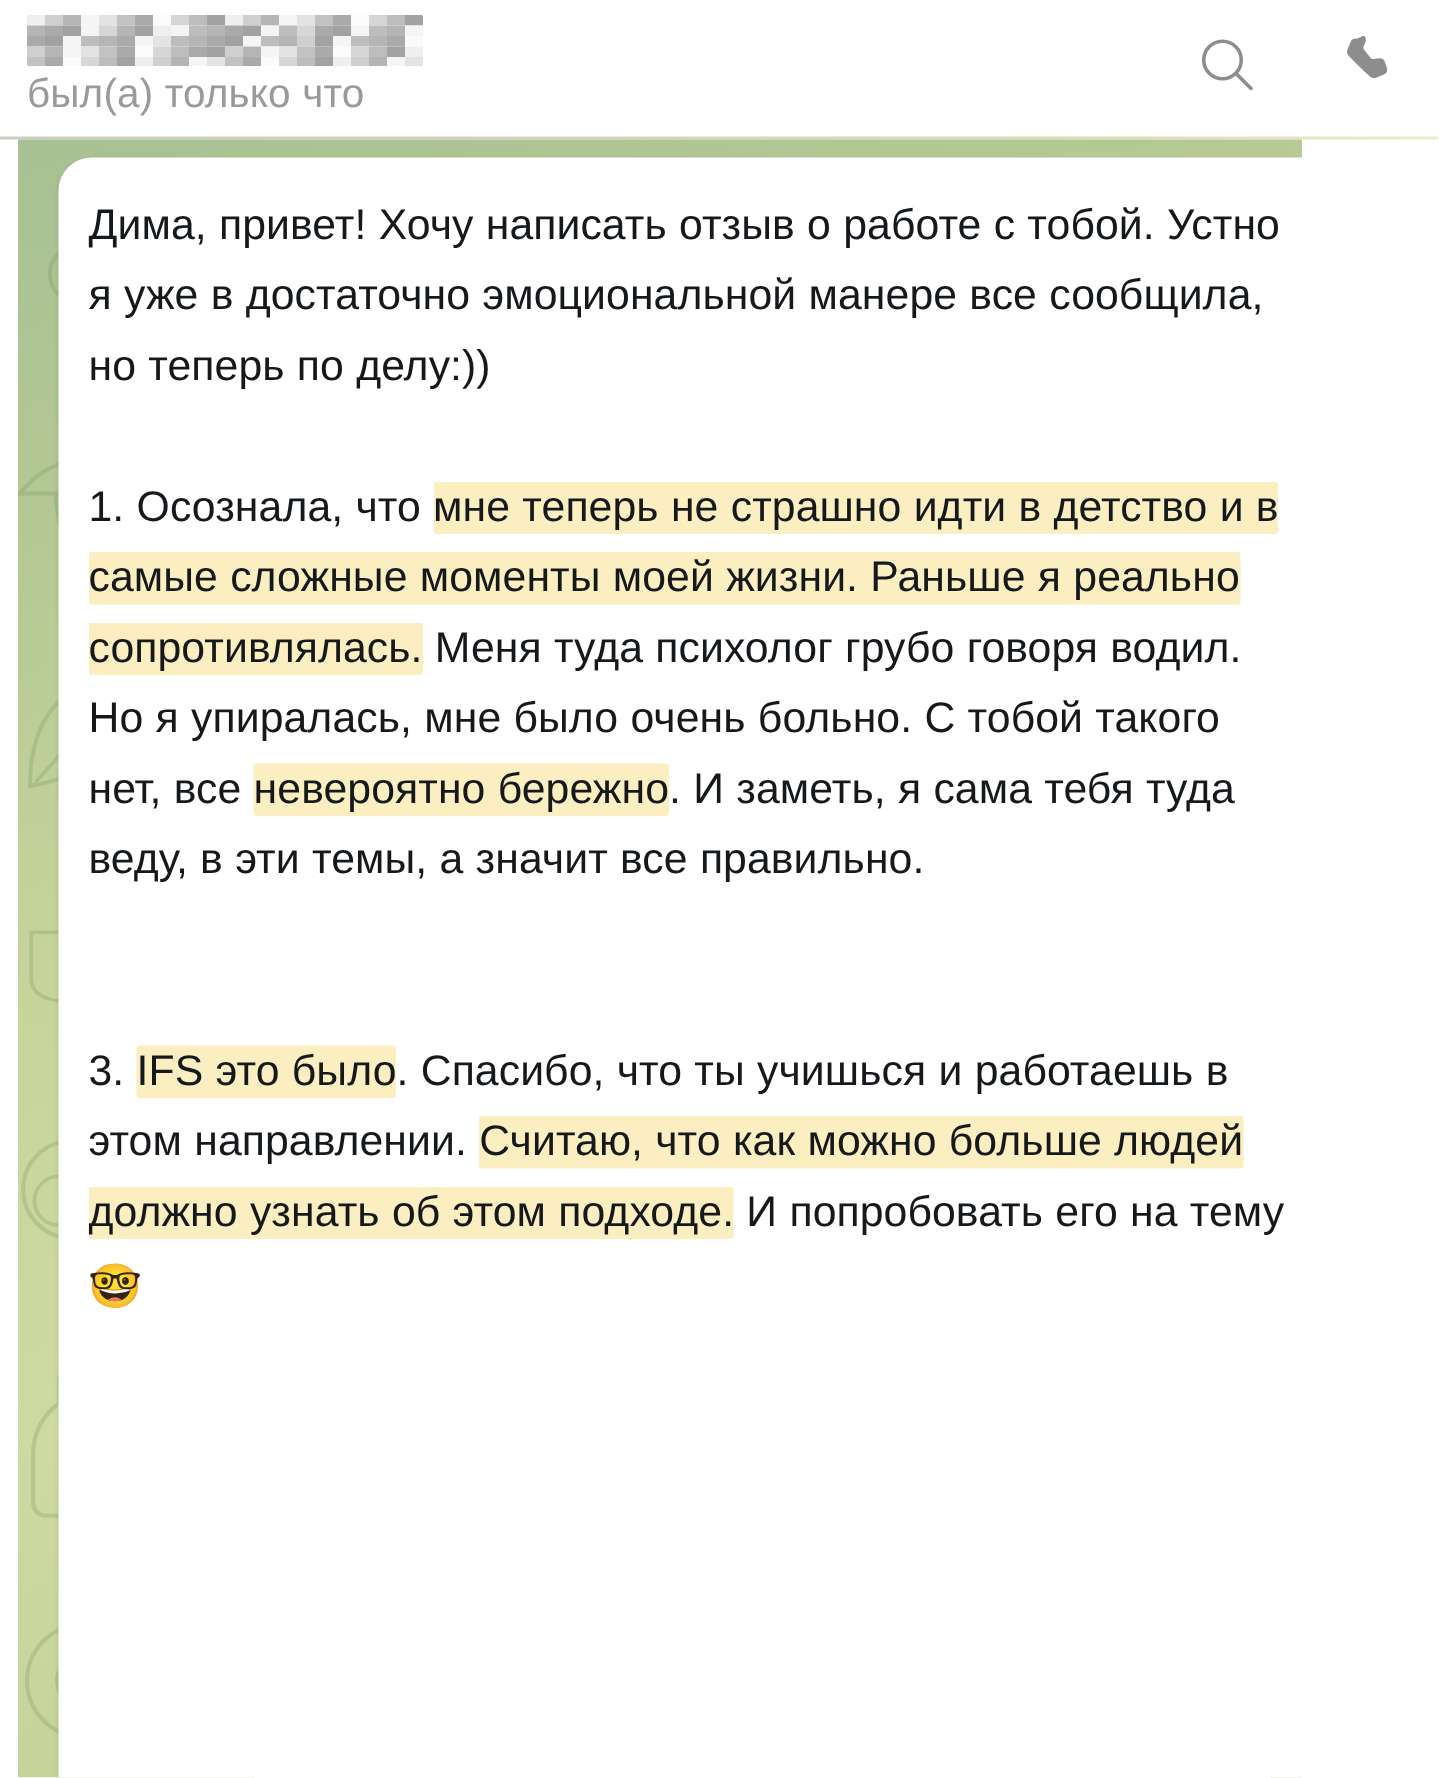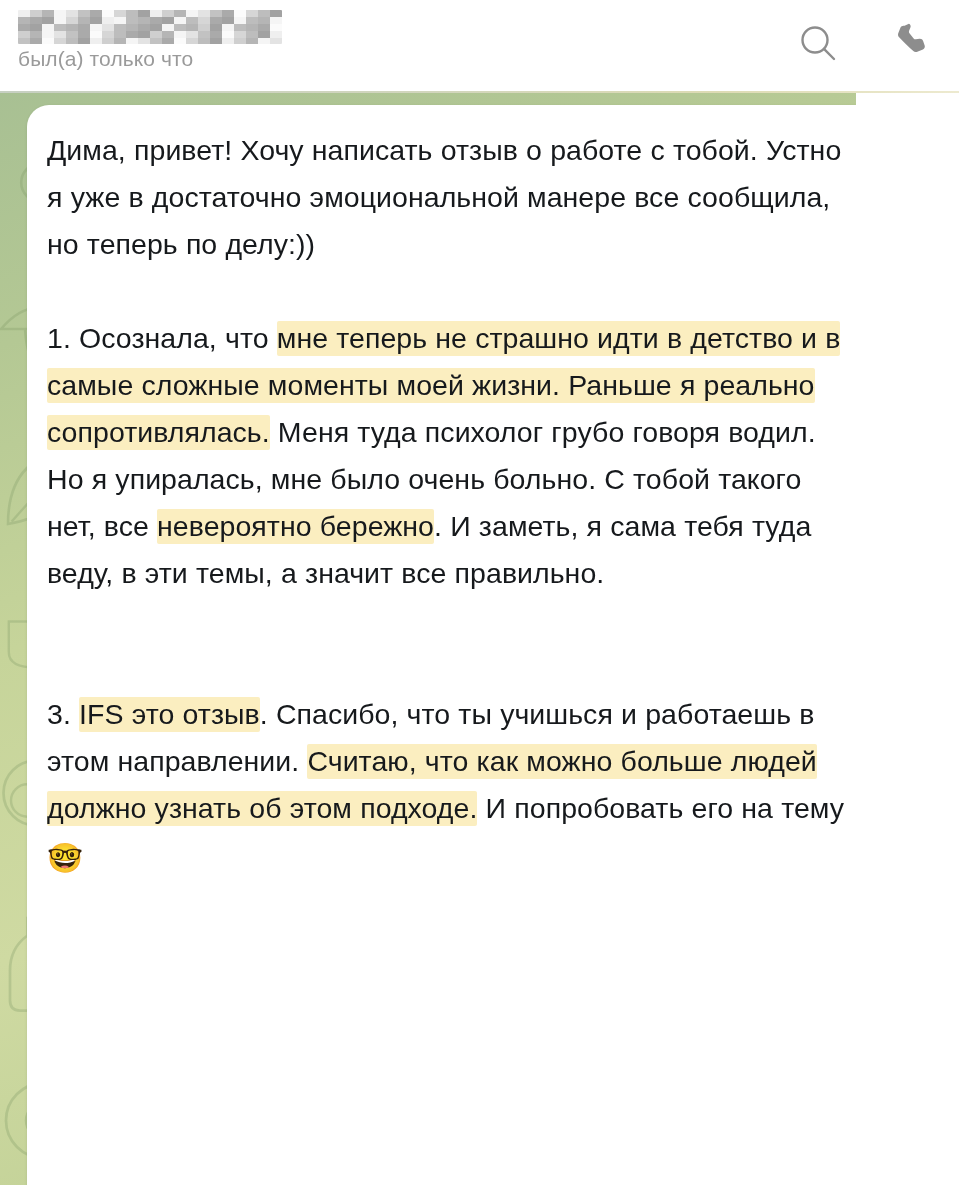--- a/index.html
+++ b/index.html
@@ -20,29 +20,29 @@
     background:linear-gradient(90deg,#b4c0ae 0%,#c3c8a7 45%,#d2cf9b 75%,#e7e3c0 100%);
     opacity:.75;
   }
   .hdr-name-blur{
     position:absolute;left:18px;top:10px;width:264px;height:34px;
     overflow:hidden;border-radius:1px;
   }
   .hdr-name-blur i{position:absolute;display:block;}
   .hdr-status{
     position:absolute;left:18px;top:47px;
-    font-size:21px;color:#9a9a9a;letter-spacing:.1px;
+    font-size:27px;color:#9a9a9a;letter-spacing:.1px;
     white-space:nowrap;
   }
   .hdr-actions{position:absolute;right:22px;top:22px;display:flex;gap:50px;align-items:center;}
   .icon-btn{width:46px;height:46px;display:flex;align-items:center;justify-content:center;cursor:pointer;}
 
   
   .chat{
-    position:absolute;left:0;top:93px;width:856px;height:1092px;
+    position:absolute;left:12px;top:93px;width:856px;height:1092px;
     background:
       linear-gradient(160deg,#a8c093 0%,#b4c894 18%,#c6d49a 40%,#cfdaa2 62%,#c3d298 82%,#b2c78f 100%);
     overflow:hidden;
   }
   .doodles{position:absolute;left:0;top:0;width:959px;height:1092px;opacity:.30;}
   .doodles svg{position:absolute;}
 
   
   .bubble{
     position:absolute;left:27px;top:12px;width:853px;
@@ -300,19 +300,19 @@
       </svg>
     </div>
 
     <div class="bubble">
       <div class="msg-text" id="msg-body">
           <p><span>Дима, привет! Хочу написать отзыв о работе с тобой. Устно я уже в достаточно эмоциональной манере все сообщила, но теперь по делу:))</span></p>
           <div class="gap"></div>
           <p><span>1. Осознала, что </span><mark class="hl">мне теперь не страшно идти в детство и в самые сложные моменты моей жизни. Раньше я реально сопротивлялась.</mark><span> Меня туда психолог грубо говоря водил. Но я упиралась, мне было очень больно. С тобой такого нет, все </span><mark class="hl">невероятно бережно</mark><span>. И заметь, я сама тебя туда веду, в эти темы, а значит все правильно.</span></p>
           <div class="gap"></div>
           <div class="gap"></div>
-          <p><span>3. </span><mark class="hl">IFS это отзыв</mark><span>. Спасибо, что ты учишься и работаешь в этом направлении. </span><mark class="hl">Считаю, что как можно больше людей должно узнать об этом подходе.</mark><span> И попробовать его на тему </span><span class="emoji">🤓</span></p>
+          <p><span>3. </span><mark class="hl">IFS это было</mark><span>. Спасибо, что ты учишься и работаешь в этом направлении. </span><mark class="hl">Считаю, что как можно больше людей должно узнать об этом подходе.</mark><span> И попробовать его на тему </span><span class="emoji">🤓</span></p>
           <div class="gap"></div>
         </div>
     </div>
 
   </div>
 </div>
 
 </body></html>

